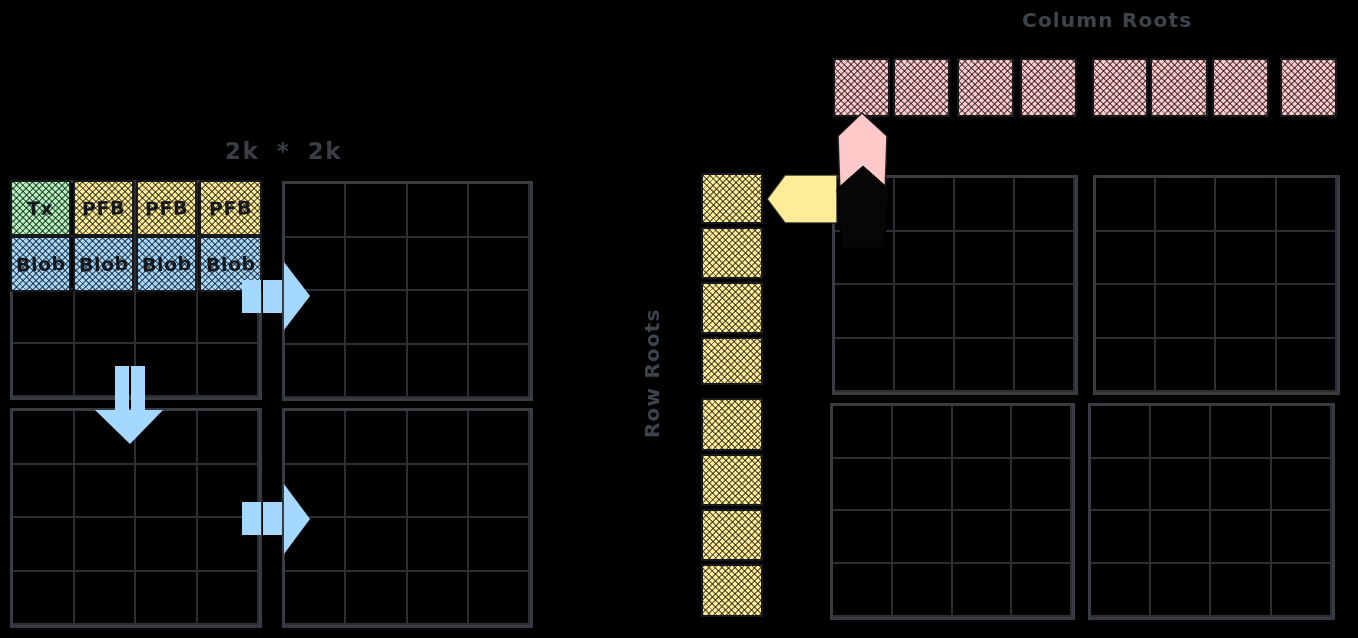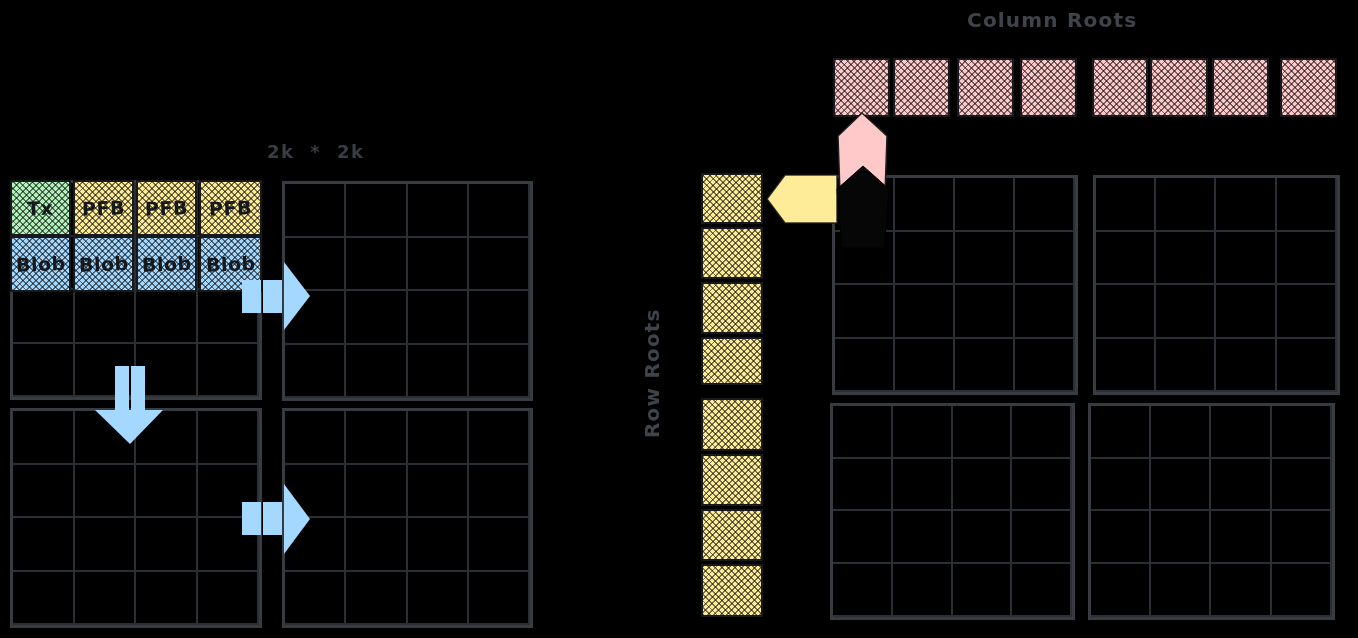--- a/index.html
+++ b/index.html
@@ -28,22 +28,22 @@
     transform:rotate(-2deg);
   }
   .rootcell{
     position:absolute;box-sizing:border-box;border:2.5px solid #17191d;
   }
   .label{
     position:absolute;color:#3f444b;font-size:20px;font-weight:600;
     letter-spacing:1.2px;white-space:nowrap;
   }
   .note{
-    position:absolute;color:#3a3e44;font-size:18px;font-weight:600;
-    letter-spacing:1.5px;line-height:35px;white-space:pre;margin-left:42px;
+    position:absolute;color:#3a3e44;font-size:23px;font-weight:600;
+    letter-spacing:1.5px;line-height:35px;white-space:pre;
   }
   .arrow{position:absolute;}
   svg{display:block;overflow:visible;}
 </style>
 </head>
 <body>
 
 <div class="canvas">
 
   <div class="grid" style="left:10px;top:180px;width:252px;height:220px;"></div>
@@ -139,17 +139,17 @@
       <rect x="2" y="24" width="19" height="33" style="fill: rgb(165, 216, 255);"></rect>
       <rect x="23" y="24" width="19" height="33" style="fill: rgb(165, 216, 255);"></rect>
       <polygon points="44,6 44,76 70,41" style="fill: rgb(165, 216, 255);"></polygon>
     </svg>
   </div>
 
   <div class="note" style="left:225px;top:64px;">
     <div style="word-spacing:8px;">2k * 2k</div>
   </div>
 
-  <div class="label" style="left:967px;top:8px;width:170px;text-align:left;">Column Roots</div>
+  <div class="label" style="left:1022px;top:8px;width:170px;text-align:left;">Column Roots</div>
 
   <div class="label" style="left:592px;top:366px;width:120px;text-align:center;transform:rotate(-90deg);">Row Roots</div>
 
 </div>
 
 </body></html>

